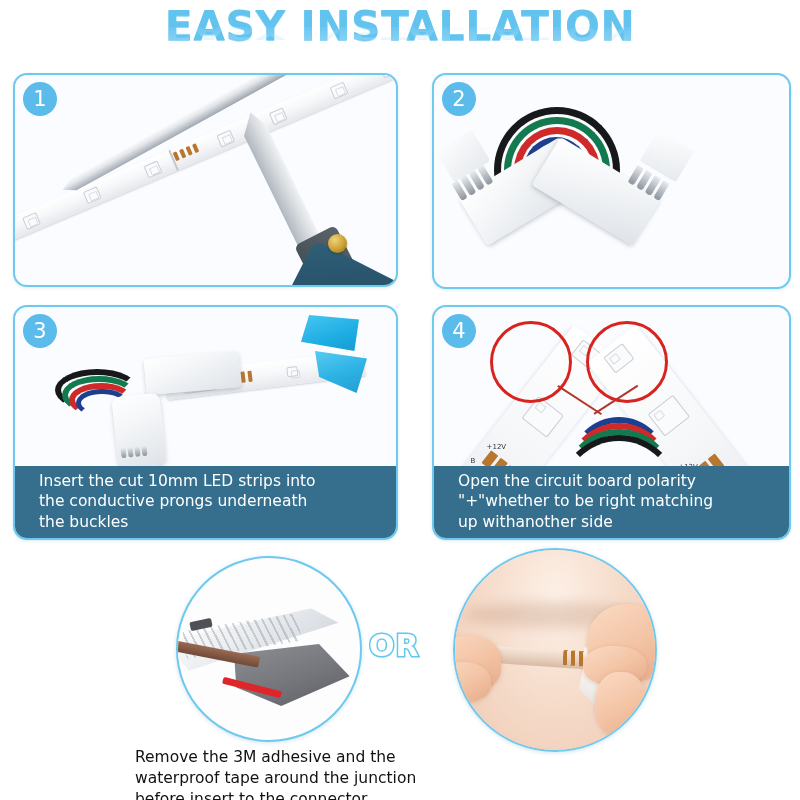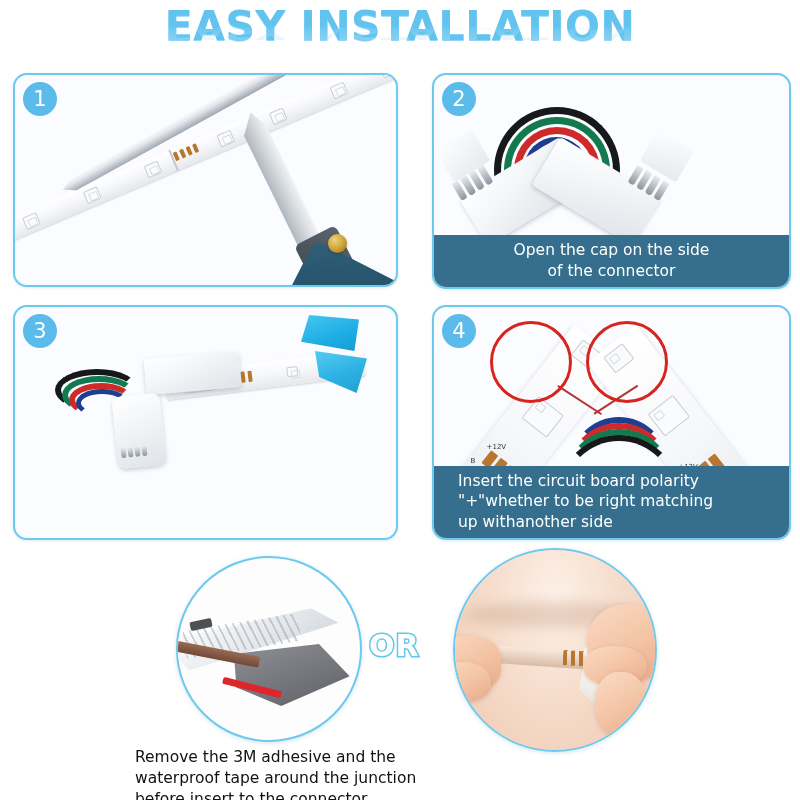--- a/index.html
+++ b/index.html
@@ -384,24 +384,20 @@
     <div class="conn-notch" style="left:212px; top:63px; width:42px; height:36px; transform:rotate(31deg); z-index:7;"></div>
     <div class="prongs" style="left:196px; top:98px; transform:rotate(31deg); z-index:8;">
       <div class="prong"></div>
         <div class="prong"></div>
         <div class="prong"></div>
         <div class="prong"></div>
     </div>
   </div>
 
   <div class="badge">2</div>
-  <div class="caption center cap-h2">
-    <span style="width:100%">Open the cap on the side
-of the connector</span>
-  </div>
 </div>
 
 <div class="panel p3">
   <div class="stage">
 
     <div class="led-strip" style="left:150px; top:55px; width:200px; height:26px; transform:rotate(-7deg);">
       <div class="led-chip" style="left:18px; top:7px; width:30px; height:13px; background:linear-gradient(180deg,#f4f6f8,#dfe3e7);"></div>
       <div class="pad" style="left:62px; top:7px; height:11px;"></div>
       <div class="pad" style="left:69px; top:7px; height:11px;"></div>
       <div class="pad" style="left:76px; top:7px; height:11px;"></div>
@@ -423,20 +419,25 @@
       <div style="position:absolute;left:7px;top:9px;width:62px;height:26px;border:6px solid transparent;border-top-color:#127a4e;border-left-color:#127a4e;border-radius:50%;"></div>
       <div style="position:absolute;left:14px;top:16px;width:52px;height:22px;border:6px solid transparent;border-top-color:#cf2a2a;border-left-color:#cf2a2a;border-radius:50%;"></div>
       <div style="position:absolute;left:21px;top:22px;width:42px;height:18px;border:5px solid transparent;border-top-color:#1d3f8f;border-left-color:#1d3f8f;border-radius:50%;"></div>
     </div>
 
     <div class="tape" style="left:286px; top:8px; width:58px; height:46px; clip-path: polygon(14% 0%, 100% 10%, 92% 78%, 0% 58%);"></div>
     <div class="tape" style="left:300px; top:44px; width:52px; height:42px; clip-path: polygon(0% 0%, 100% 18%, 80% 100%, 8% 62%); opacity:.92;"></div>
   </div>
 
   <div class="badge">3</div>
+  <div class="caption cap-h3">
+    <span style="width:100%">Insert the cut 10mm LED strips into
+the conductive prongs underneath
+the buckles</span>
+  </div>
 </div>
 
 <div class="panel p4">
   <div class="stage">
 
     <div class="pcb" style="left:-8px; top:-12px; width:62px; height:230px; transform:rotate(38deg); transform-origin:bottom center;">
       <div class="led-chip" style="left:16px; top:78px; width:30px; height:26px;"></div>
       <div class="led-chip" style="left:16px; top:6px; width:22px; height:18px;"></div>
       <div class="pad" style="left:12px; top:150px; width:9px; height:16px;"></div>
       <div class="pad" style="left:24px; top:150px; width:9px; height:16px;"></div>
@@ -469,21 +470,21 @@
     </div>
 
     <div class="redcircle" style="left:56px; top:14px; width:76px; height:76px;"></div>
     <div class="redcircle" style="left:152px; top:14px; width:76px; height:76px;"></div>
     <div class="redline" style="left:124px; top:78px; width:52px; transform:rotate(33deg); transform-origin:left center;"></div>
     <div class="redline" style="left:160px; top:106px; width:52px; transform:rotate(-33deg); transform-origin:left center;"></div>
   </div>
 
   <div class="badge">4</div>
   <div class="caption cap-h3">
-    <span style="width:100%">Insert the circuit board polarity
+    <span style="width:100%">Open the circuit board polarity
 "+"whether to be right matching
 up withanother side</span>
   </div>
 </div>
 
 <div class="circle-photo" id="circle-left">
   <div class="foil" style="left:-14px; top:60px; width:176px; height:44px; transform:rotate(-9deg); clip-path: polygon(0% 22%, 86% 0%, 100% 42%, 12% 96%);"></div>
   <div style="position:absolute;left:6px;top:64px;width:116px;height:28px;transform:rotate(-9deg);
               background:repeating-linear-gradient(72deg, rgba(150,158,168,.45) 0 2px, rgba(255,255,255,0) 2px 7px);
               border-radius:2px;"></div>

